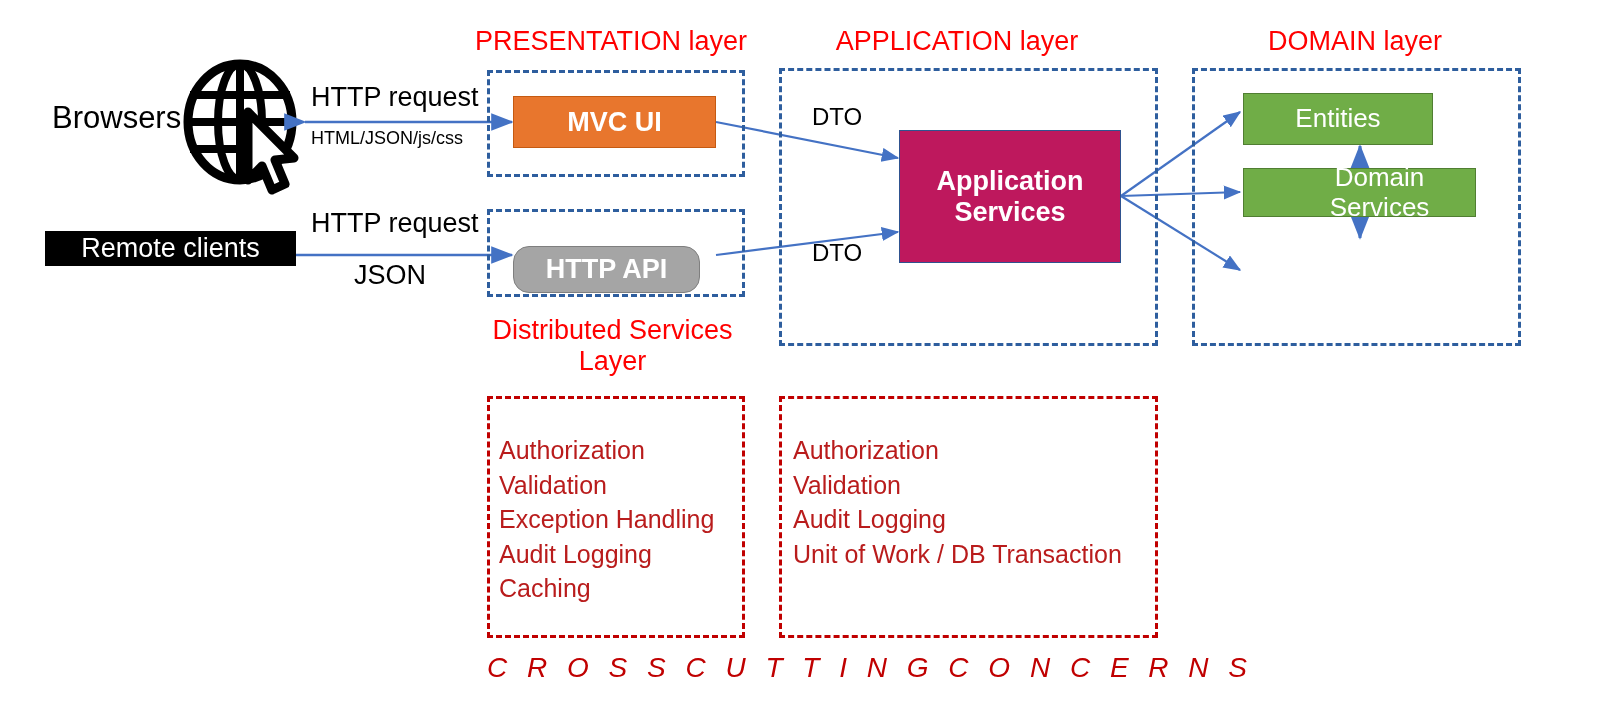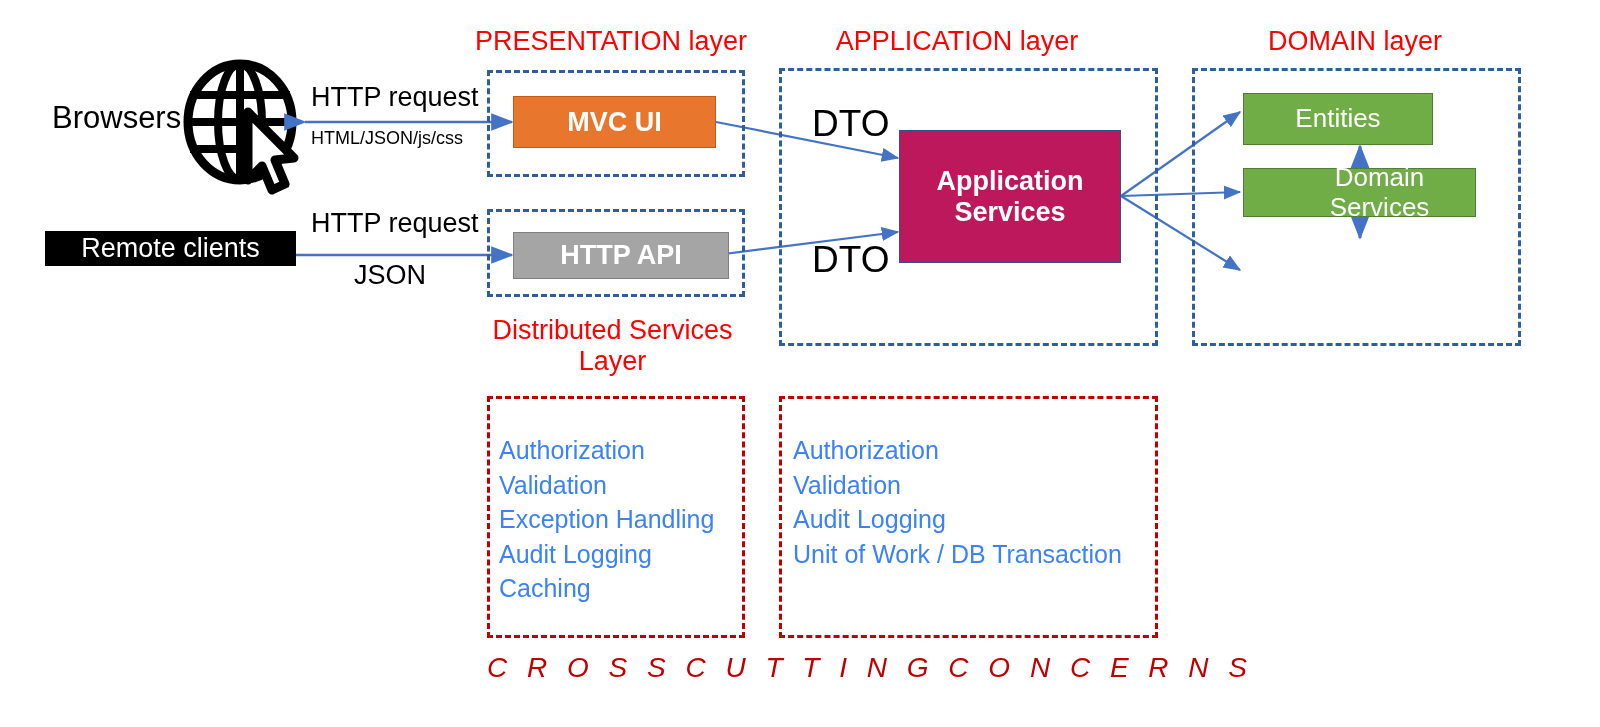--- a/index.html
+++ b/index.html
@@ -85,27 +85,27 @@
   }
 
   
   .lbl {
     color: #000000;
     white-space: nowrap;
     font-weight: 400;
   }
   .lbl-lg { font-size: 27px; }
   .lbl-sm { font-size: 18px; }
-  .lbl-dto { font-size: 37px; }
+  .lbl-dto { font-size: 24px; }
 
   .lbl-browsers { font-size: 31px; }
 
   
   .cc-list {
-    color: #3b82f6;
+    color: #b91c1c;
     font-size: 25px;
     line-height: 1.38;
     white-space: nowrap;
   }
   .cc-list div { }
 
   
   .cc-banner {
     color: #C00000;
     font-size: 28px;
@@ -214,21 +214,21 @@
   <div class="abs layer-box" style="left:779px; top:68px; width:379px; height:278px;"></div>
 
   <div class="abs layer-box" style="left:1192px; top:68px; width:329px; height:278px;"></div>
 
   <div class="abs lbl lbl-browsers" style="left:52px; top:100px;">Browsers</div>
 
   <div class="abs comp comp-black" style="left:45px; top:231px; width:251px; height:35px;">Remote clients</div>
 
   <div class="abs comp comp-mvc" style="left:513px; top:96px; width:203px; height:52px;">MVC UI</div>
 
-  <div class="abs comp comp-api" style="left:513px; top:232px; width:216px; height:47px;">HTTP API</div>
+  <div class="abs comp comp-api" style="left:513px; top:246px; width:187px; height:47px;border-radius:16px;">HTTP API</div>
 
   <div class="abs comp comp-app" style="left:899px; top:130px; width:222px; height:133px;">
     <div>
       <div>Application</div>
       <div>Services</div>
     </div>
   </div>
 
   <div class="abs comp comp-green" style="left:1243px; top:93px; width:190px; height:52px;">Entities</div>
 

